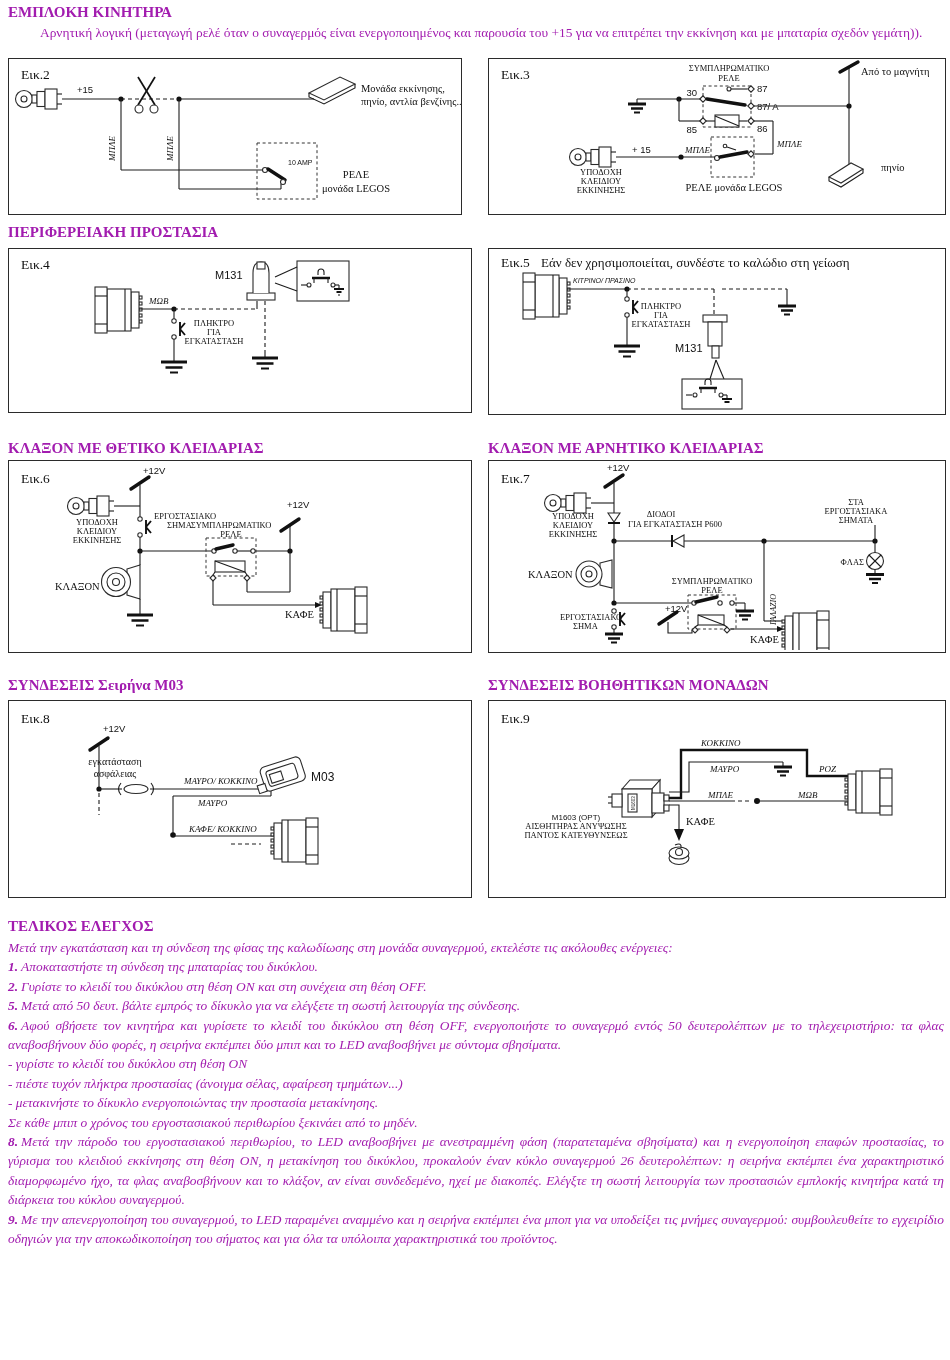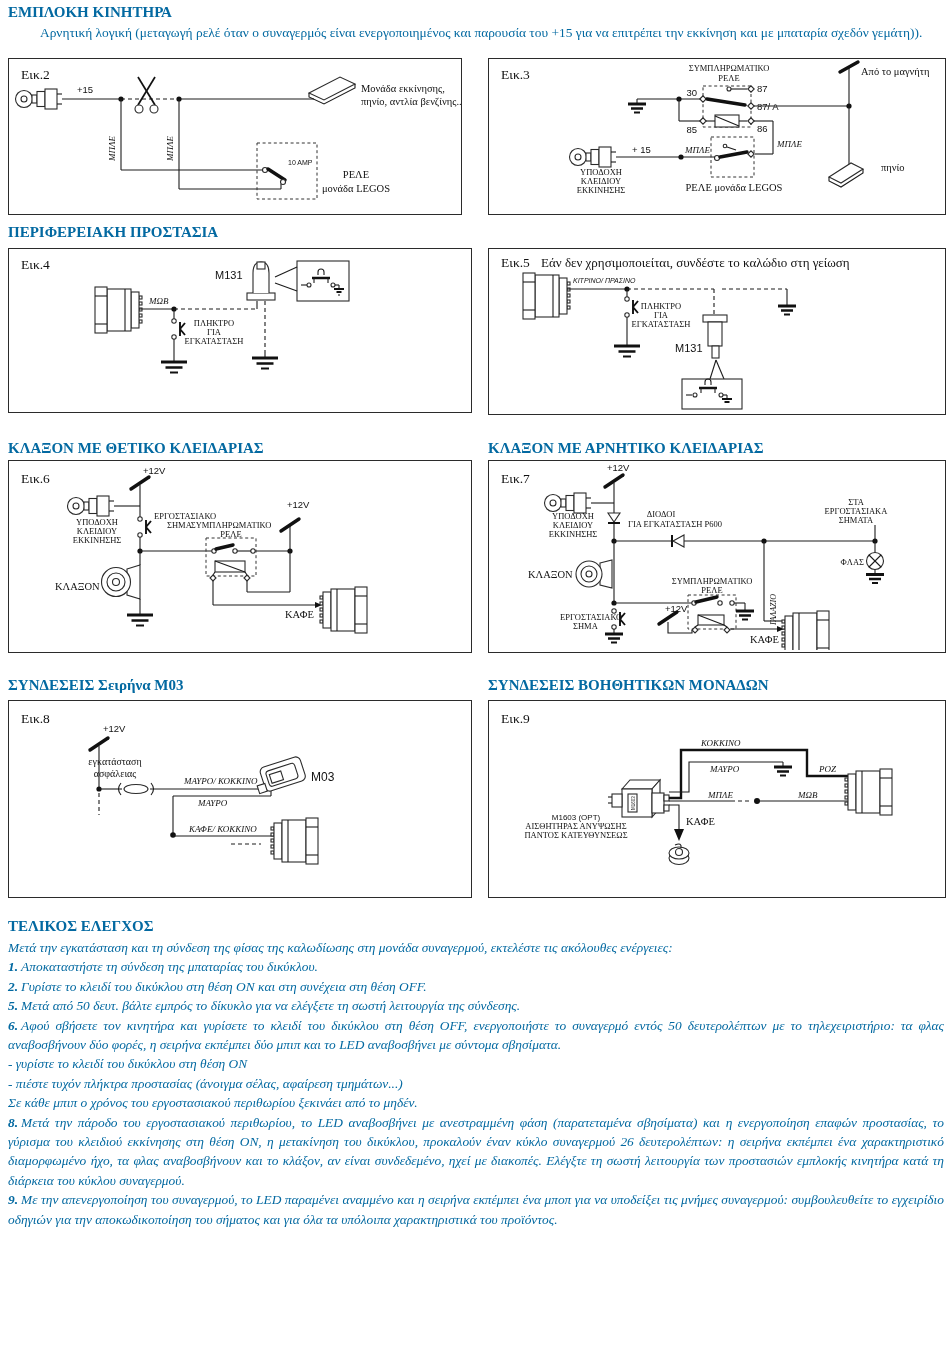--- a/index.html
+++ b/index.html
@@ -1,17 +1,17 @@
 <!DOCTYPE html>
 <html><head>
 <meta charset="utf-8">
 <style>
   html,body{margin:0;padding:0;background:#e8e8e8;}
   .page{position:relative;width:950px;height:1360px;background:#ffffff;
-        font-family:"Liberation Serif",serif;color:#0369a1;overflow:hidden;}
+        font-family:"Liberation Serif",serif;color:#a21caf;overflow:hidden;}
   .h1{position:absolute;font-weight:bold;font-size:15px;}
   .intro{position:absolute;left:8px;top:25px;width:936px;font-size:13.4px;margin-left:32px;}
   .figbox{position:absolute;border:1.3px solid #2b2b2b;background:#fff;}
   .figbox svg{display:block;}
   
   svg text{font-family:"Liberation Serif",serif;fill:#111;}
   .t-fig{font-size:13.5px;}
   .t-l{font-size:8.5px;}
   .t-m{font-size:10.5px;}
   .t-li{font-size:9px;font-style:italic;}
@@ -543,18 +543,19 @@
 
   <div class="final">
     <h2>ΤΕΛΙΚΟΣ ΕΛΕΓΧΟΣ</h2>
     <p>Μετά την εγκατάσταση και τη σύνδεση της φίσας της καλωδίωσης στη μονάδα συναγερμού, εκτελέστε τις ακόλουθες ενέργειες:</p>
     <div class="step"><b>1.</b><span>Αποκαταστήστε τη σύνδεση της μπαταρίας του δικύκλου.</span></div>
     <div class="step"><b>2.</b><span>Γυρίστε το κλειδί του δικύκλου στη θέση ON και στη συνέχεια στη θέση OFF.</span></div>
     <div class="step"><b>5.</b><span>Μετά από 50 δευτ. βάλτε εμπρός το δίκυκλο για να ελέγξετε τη σωστή λειτουργία της σύνδεσης.</span></div>
     <div class="step"><b>6.</b><span>Αφού σβήσετε τον κινητήρα και γυρίσετε το κλειδί του δικύκλου στη θέση OFF, ενεργοποιήστε το συναγερμό εντός 50 δευτερολέπτων με το τηλεχειριστήριο: τα φλας αναβοσβήνουν δύο φορές, η σειρήνα εκπέμπει δύο μπιπ και το LED αναβοσβήνει με σύντομα σβησίματα.</span></div>
     <div class="step"><b></b><span>- γυρίστε το κλειδί του δικύκλου στη θέση ON</span></div>
     <div class="step"><b></b><span>- πιέστε τυχόν πλήκτρα προστασίας (άνοιγμα σέλας, αφαίρεση τμημάτων...)</span></div>
+    <div class="step"><b></b><span>- μετακινήστε το δίκυκλο ενεργοποιώντας την προστασία μετακίνησης.</span></div>
     <div class="step"><b></b><span>Σε κάθε μπιπ ο χρόνος του εργοστασιακού περιθωρίου ξεκινάει από το μηδέν.</span></div>
     <div class="step"><b>8.</b><span>Μετά την πάροδο του εργοστασιακού περιθωρίου, το LED αναβοσβήνει με  ανεστραμμένη φάση (παρατεταμένα σβησίματα) και η ενεργοποίηση επαφών προστασίας, το γύρισμα του κλειδιού εκκίνησης στη θέση ON, η μετακίνηση του δικύκλου, προκαλούν έναν κύκλο συναγερμού 26 δευτερολέπτων: η σειρήνα εκπέμπει ένα χαρακτηριστικό διαμορφωμένο ήχο, τα φλας αναβοσβήνουν και το κλάξον, αν είναι συνδεδεμένο, ηχεί με διακοπές. Ελέγξτε τη σωστή λειτουργία των προστασιών εμπλοκής κινητήρα κατά τη διάρκεια του κύκλου συναγερμού.</span></div>
     <div class="step"><b>9.</b><span>Με την απενεργοποίηση του συναγερμού, το LED παραμένει αναμμένο και η σειρήνα εκπέμπει ένα μποπ για να υποδείξει τις μνήμες συναγερμού: συμβουλευθείτε το εγχειρίδιο οδηγιών για την αποκωδικοποίηση του σήματος και για όλα τα υπόλοιπα χαρακτηριστικά του προϊόντος.</span></div>
   </div>
 
 </div>
 
 </body></html>

